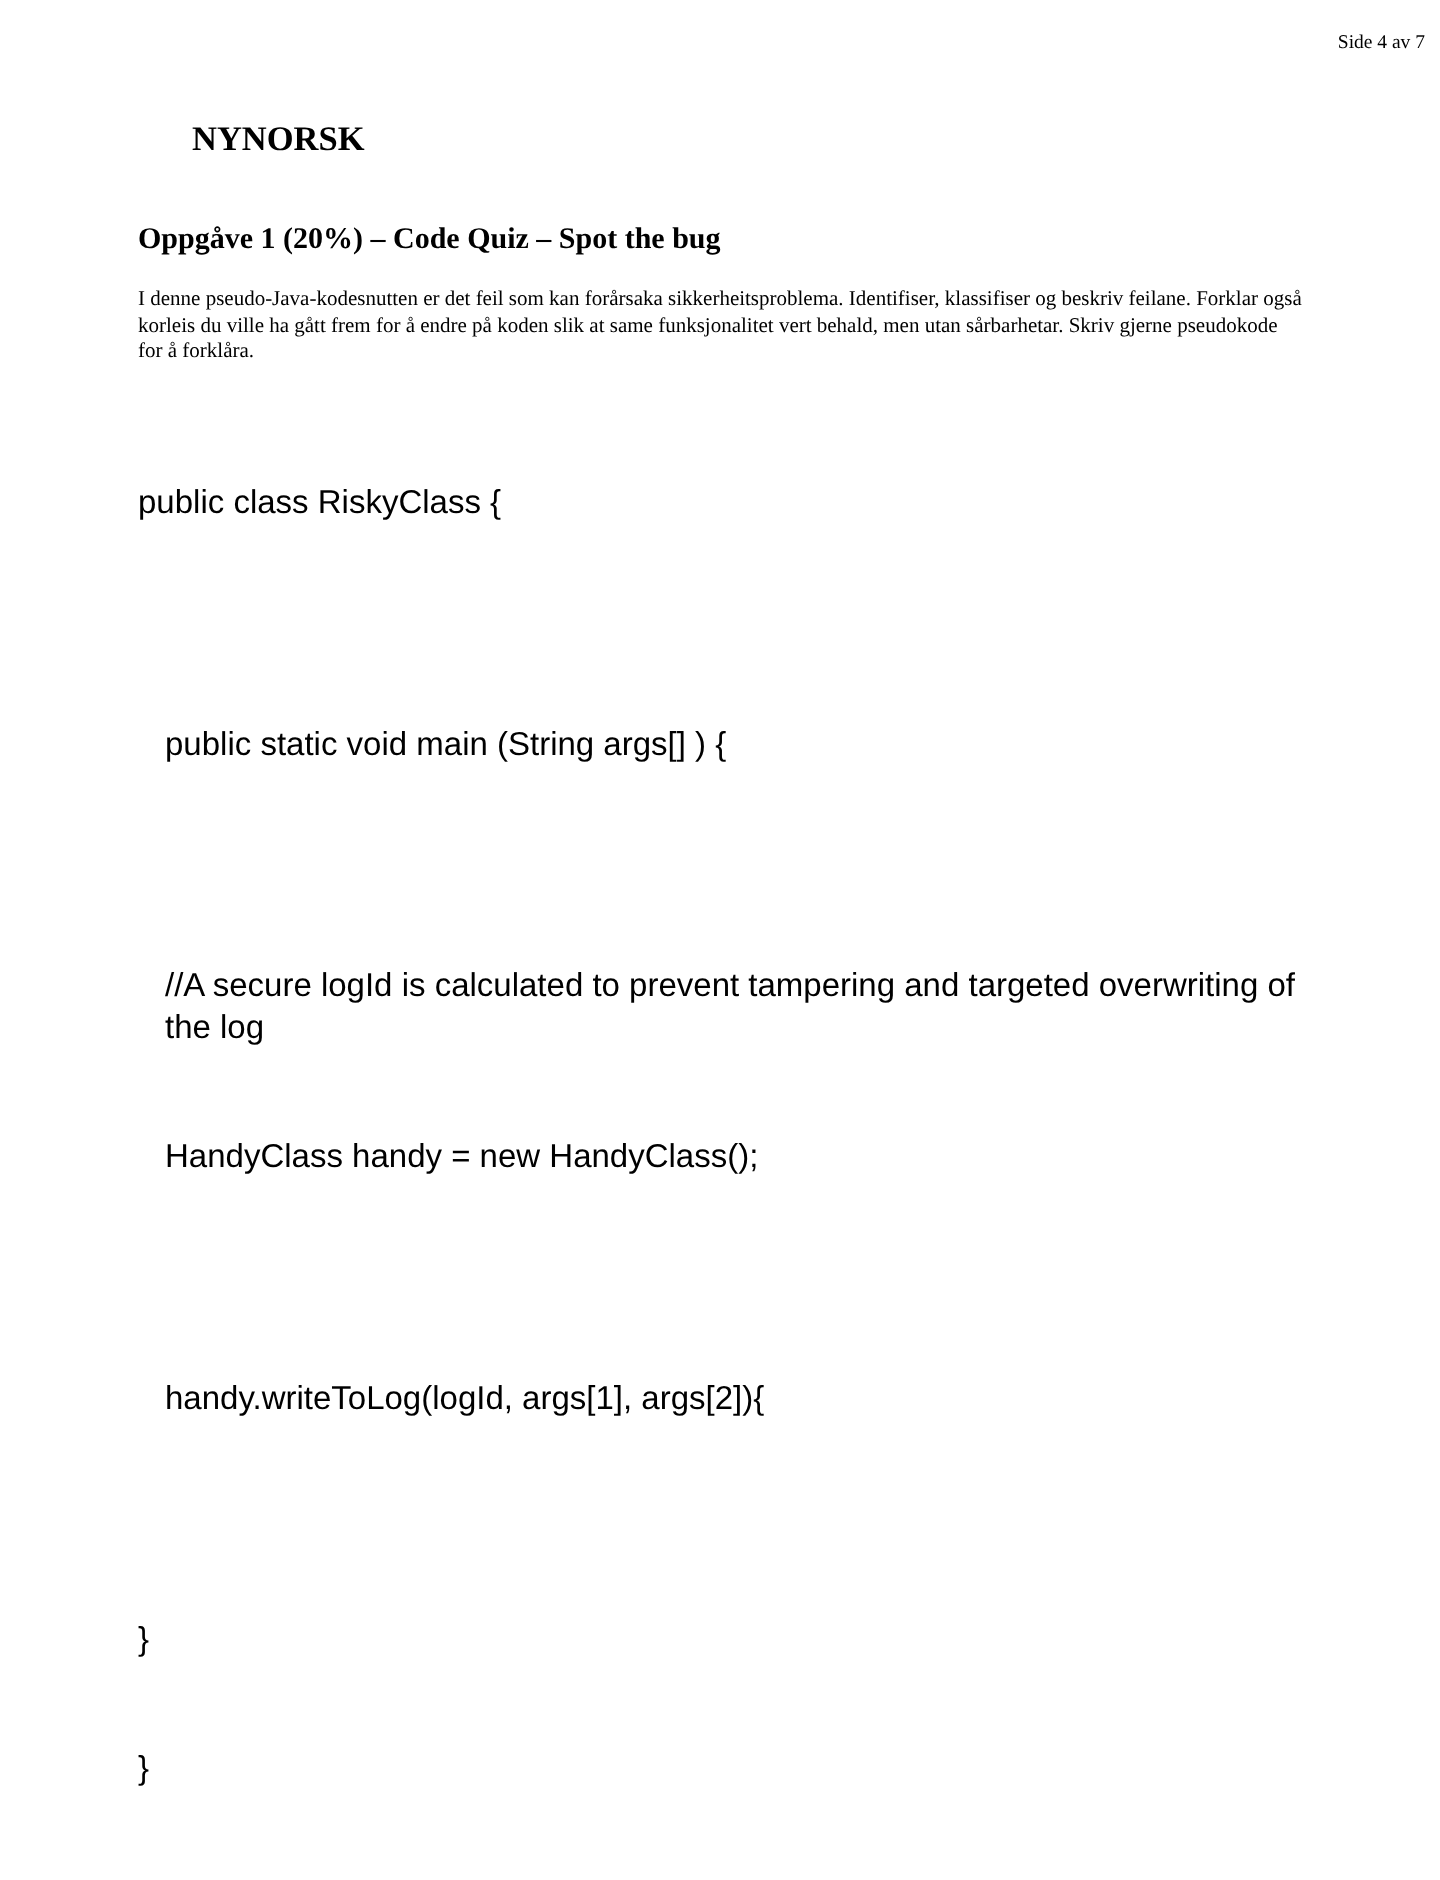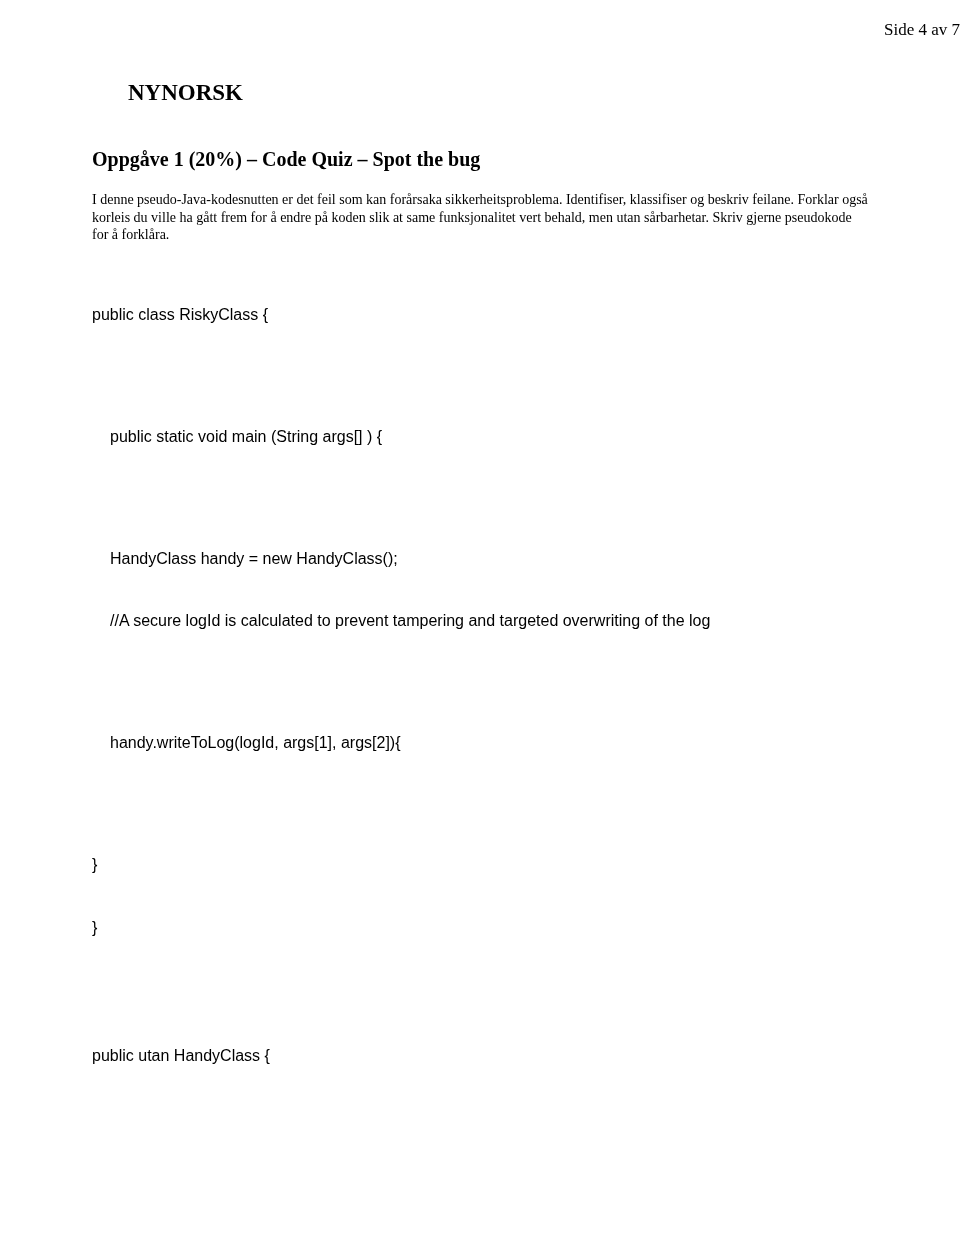--- a/index.html
+++ b/index.html
@@ -12,22 +12,22 @@
   .page {
     width: 960px;
     min-height: 1253px;
     box-sizing: border-box;
     padding: 20px 92px 20px 92px;
     position: relative;
   }
   .page-number {
     position: absolute;
     top: 20px;
-    right: 0;
-    font-size: 17px;
+    right: 10px;
+    font-size: 13px;
     font-family: "Times New Roman", Times, serif;
   }
   .lang-tag {
     font-size: 23px;
     font-weight: bold;
     margin-top: 60px;
     margin-bottom: 42px;
     margin-left: 36px;
   }
   .title {
@@ -35,21 +35,21 @@
     font-weight: bold;
     margin-bottom: 20px;
   }
   .intro {
     font-size: 14px;
     line-height: 1.25;
     margin-bottom: 20px;
   }
   .code {
     font-family: Arial, Helvetica, sans-serif;
-    font-size: 16px;
+    font-size: 22px;
     line-height: 1.3;
     white-space: pre-wrap;
   }
   .code-block {
     margin-bottom: 24px;
   }
   .indent1 { padding-left: 18px; }
 </style>
 </head>
 <body>
@@ -62,22 +62,22 @@
 
   <div class="title">Oppgåve 1 (20%) – Code Quiz – Spot the bug</div>
 
   <div class="intro">I denne pseudo-Java-kodesnutten er det feil som kan forårsaka sikkerheitsproblema. Identifiser, klassifiser og beskriv feilane. Forklar også korleis du ville ha gått frem for å endre på koden slik at same funksjonalitet vert behald, men utan sårbarhetar. Skriv gjerne pseudokode for å forklåra.</div>
 
   <div class="code code-block">
     <div>public class RiskyClass {</div>
     <div style="height:18px"></div>
     <div class="indent1">public static void main (String args[] ) {</div>
     <div style="height:18px"></div>
+    <div class="indent1">//A secure logId is calculated to prevent tampering and targeted overwriting of the log</div>
     <div class="indent1">HandyClass handy = new HandyClass();</div>
-    <div class="indent1">//A secure logId is calculated to prevent tampering and targeted overwriting of the log</div>
     <div style="height:18px"></div>
     <div class="indent1">handy.writeToLog(logId, args[1], args[2]){</div>
     <div style="height:18px"></div>
     <div>}</div>
     <div>}</div>
   </div>
 
   <div class="code code-block">
     <div>public utan HandyClass {</div>
     

